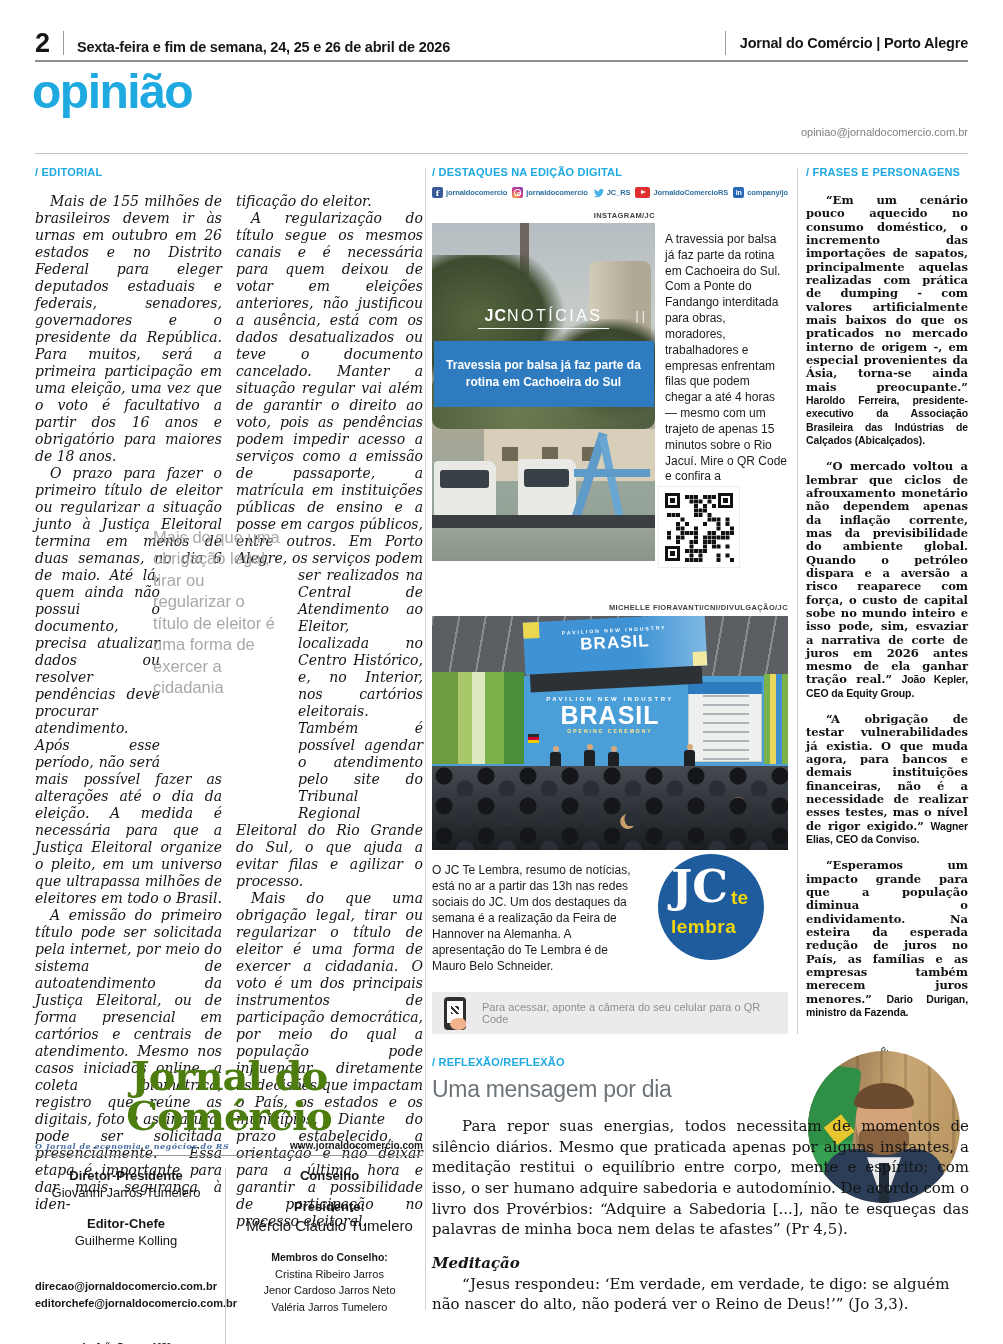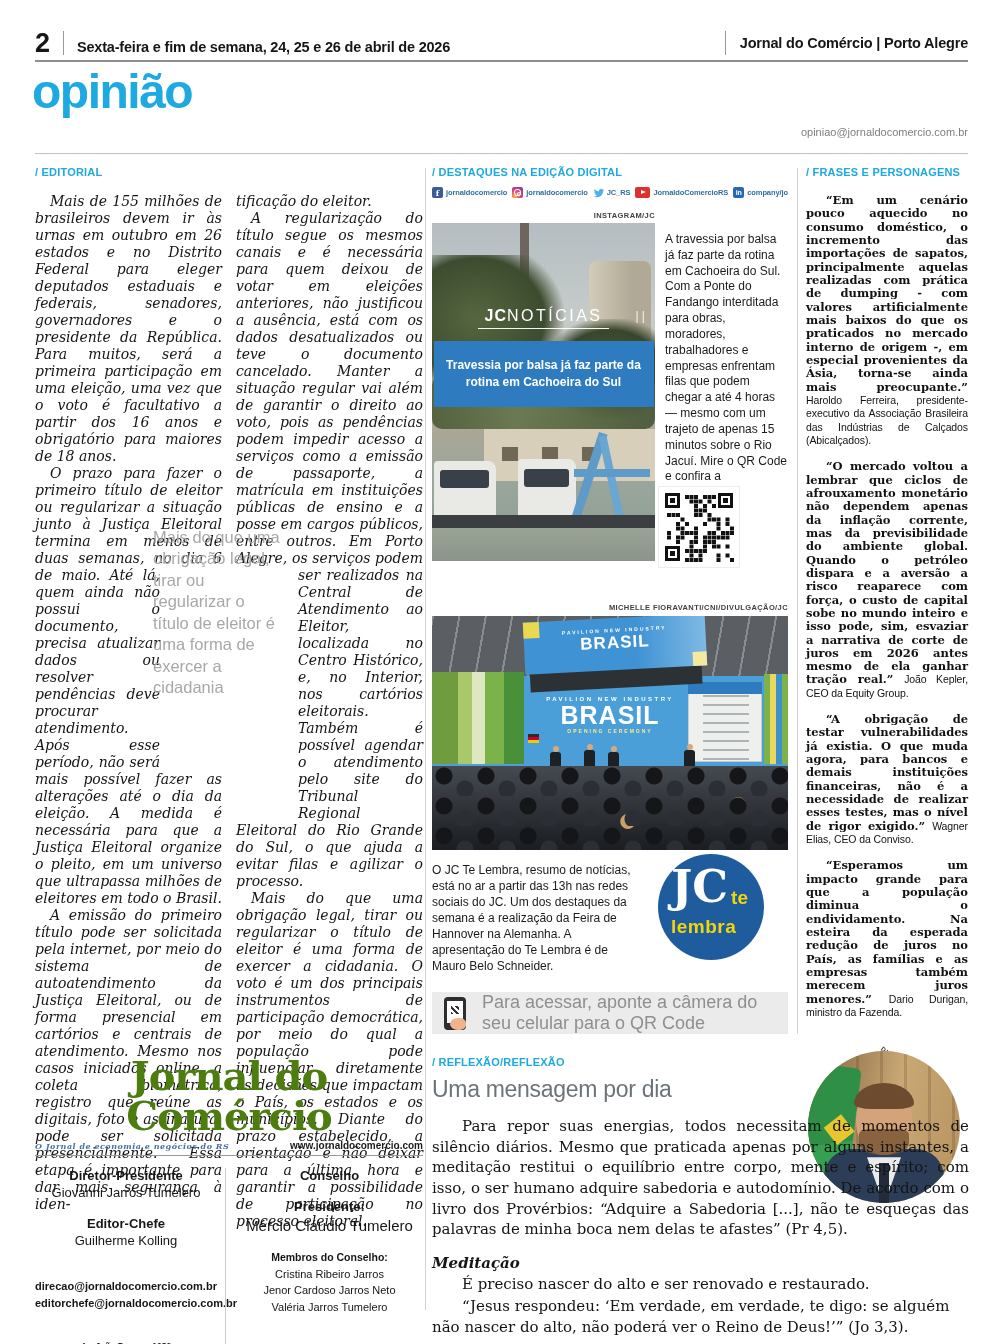--- a/index.html
+++ b/index.html
@@ -155,28 +155,28 @@
                 letter-spacing:0.5px; }
 
   .qrbar { position:absolute; top:826px; left:0; width:356px; height:42px; background:#ebebeb;
            display:flex; align-items:center; gap:16px; padding:0 12px; }
   .phone { position:relative; width:22px; height:33px; background:#2e2e30; border-radius:4px; flex:0 0 auto; }
   .phone::before { content:""; position:absolute; left:3px; top:4px; width:16px; height:22px; background:#fff; }
   .phone::after { content:""; position:absolute; left:7px; top:9px; width:8px; height:8px;
                   background:repeating-linear-gradient(45deg,#333 0 2px,#fff 2px 4px); }
   .hand { position:absolute; left:6px; bottom:0; width:16px; height:12px; background:#f2b38c;
           border-radius:50% 40% 40% 50%; }
-  .qrbar-text { font-size:18px; color:#8f8f8f; }
+  .qrbar-text { font-size:11px; color:#8f8f8f; }
 
   
   .frases { position:absolute; left:806px; top:166px; width:162px; }
   .quotes { margin-top:16px; }
   .quote { font-family:"DejaVu Serif", serif; font-weight:bold; font-size:11.5px; line-height:1.16;
            text-align:justify; color:#121212; text-indent:20px; margin-bottom:13px; }
-  .qattr { font-family:"Liberation Sans", sans-serif; font-weight:normal; font-size:10.5px; letter-spacing:-0.1px; }
+  .qattr { font-family:"Liberation Sans", sans-serif; font-weight:bold; font-size:10.5px; letter-spacing:-0.1px; }
   .fphoto-wrap { position:relative; margin-top:24px; width:156px; height:160px; }
   .fcredit { position:absolute; top:2px; right:-10px; transform:rotate(38deg); transform-origin:left top;
              font-size:6.5px; font-weight:bold; color:#3f3f3f; letter-spacing:0.5px; white-space:nowrap; }
   .fphoto { position:absolute; left:2px; top:8px; width:152px; height:152px; border-radius:50%; overflow:hidden;
             background:linear-gradient(100deg,#8a6a43 0%,#a5855a 30%,#caa875 55%,#b6935f 100%); }
   .fwood { position:absolute; inset:0;
            background:repeating-linear-gradient(90deg, rgba(90,60,30,.22) 0 3px, rgba(0,0,0,0) 3px 24px); }
   .fflag { position:absolute; left:-10px; top:14px; width:56px; height:130px; transform:rotate(7deg);
            border-radius:6px; background:linear-gradient(165deg,#2f8f46 0 60%,#36a052 60%); }
   .fflag::after { content:""; position:absolute; right:4px; top:52px; width:22px; height:22px;
@@ -425,18 +425,17 @@
 
       </div>
     </div>
   </div>
 
   <div class="cenaculo">
     <div class="slabel">/ REFLEXÃO/REFLEXÃO</div>
     <div class="cen-title">Uma mensagem por dia</div>
     <p class="cen-p">Para repor suas energias, todos necessitam de momentos de silêncio diários. Mesmo que praticada apenas por alguns instantes, a meditação restitui o equilíbrio entre corpo, mente e espírito; com isso, o ser humano adquire sabedoria e autodomínio. De acordo com o livro dos Provérbios: “Adquire a Sabedoria [...], não te esqueças das palavras de minha boca nem delas te afastes” (Pr 4,5).</p>
     <div class="cen-h">Meditação</div>
-    <p class="cen-p2">É preciso nascer do alto e ser renovado e restaurado.</p>
     <p class="cen-p2">“Jesus respondeu: ‘Em verdade, em verdade, te digo: se alguém não nascer do alto, não poderá ver o Reino de Deus!’” (Jo 3,3).</p>
 
   </div>
 
 </div>
 
 </body></html>

